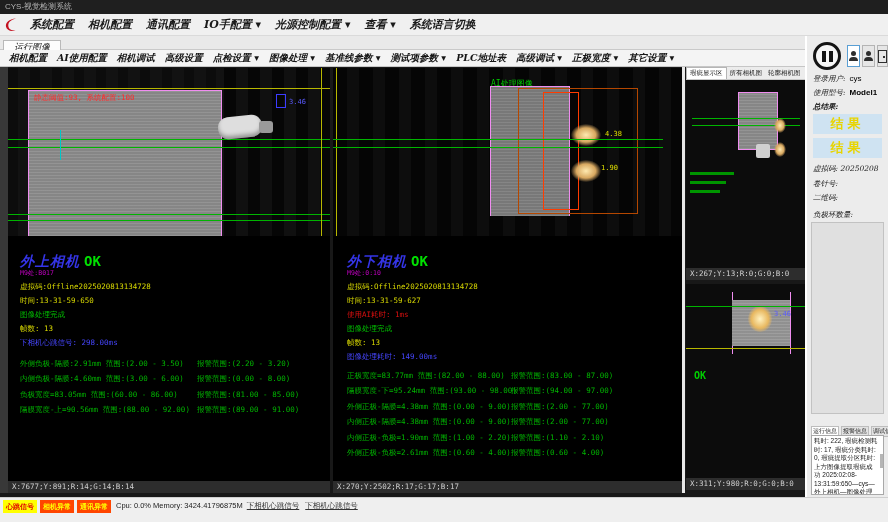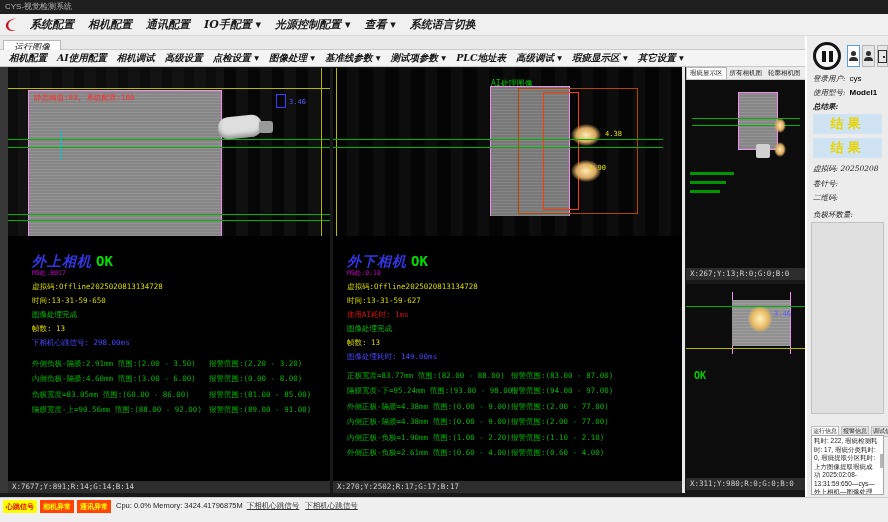--- a/index.html
+++ b/index.html
@@ -122,21 +122,21 @@
   <span class="tool-item">相机配置</span>
   <span class="tool-item">AI使用配置</span>
   <span class="tool-item">相机调试</span>
   <span class="tool-item">高级设置</span>
   <span class="tool-item">点检设置 ▾</span>
   <span class="tool-item">图像处理 ▾</span>
   <span class="tool-item">基准线参数 ▾</span>
   <span class="tool-item">测试项参数 ▾</span>
   <span class="tool-item">PLC地址表</span>
   <span class="tool-item">高级调试 ▾</span>
-  <span class="tool-item">瑕疵显示区 ▾</span>
+  <span class="tool-item">正极宽度 ▾</span>
   <span class="tool-item">其它设置 ▾</span>
 </div>
 
 <div class="abs main-bg"></div>
 <div class="abs left-gutter"></div>
 
 <div class="abs" style="left:8px;top:68px;width:322px;height:425px">
   <div class="img-area abs" style="left:0;top:0;width:322px;height:168px">
     <div class="abs" style="left:216px;top:0;width:106px;height:168px;background:repeating-linear-gradient(90deg,#060606 0 12px,#101010 12px 24px)"></div>
     <div class="hline yl" style="left:0;top:20px;width:322px"></div>
@@ -147,21 +147,21 @@
     <div class="hline g" style="left:0;top:152px;width:322px"></div>
     <div class="vline cy" style="left:52px;top:62px;height:30px"></div>
     <div class="abs" style="left:210px;top:48px;width:44px;height:22px;background:#dedede;border-radius:10px;transform:rotate(-6deg);box-shadow:inset 0 -3px 4px rgba(0,0,0,.35)"></div>
     <div class="abs" style="left:251px;top:53px;width:14px;height:12px;background:#9a9a9a;border-radius:3px"></div>
     <div class="abs" style="left:268px;top:26px;width:10px;height:14px;border:1px solid #3c3cff"></div>
     <span class="ov-blue" style="left:281px;top:30px">3.46</span>
     <span class="ov-red" style="left:26px;top:25px">静态阈值:93, 系统配置:100</span>
     <div class="vline yl" style="left:313px;top:0;height:168px"></div>
   </div>
 
-  <div class="data-area abs" style="left:0;top:168px;width:322px;height:245px;padding:16px 0 0 24px">
+  <div class="data-area abs" style="left:0;top:168px;width:322px;height:245px;padding:16px 0 0 12px">
     <div>
       <span class="cam-title">外上相机</span><span class="cam-ok">OK</span>
     </div>
     <div class="cam-sub">M9处:B017</div>
     <div class="iline i-y">虚拟码:Offline2025020813134728</div>
     <div class="iline i-y">时间:13-31-59-650</div>
     <div class="iline i-g">图像处理完成</div>
     <div class="iline i-y">帧数: 13</div>
     <div class="iline i-b">下相机心跳信号: 298.00ms</div>
     <div style="height:4px"></div>
@@ -190,21 +190,21 @@
     <div class="vline yl" style="left:3px;top:0;height:168px"></div>
     <span class="ov-green" style="left:158px;top:10px">AI处理图像</span>
     <div class="strip" style="left:157px;top:18px;width:80px;height:130px;background-color:#7e7e7e;border-left:1px solid #f08df0;border-top:1px solid #f08df0;border-right:1px solid #f08df0"></div>
     <div class="abs" style="left:185px;top:20px;width:120px;height:126px;border:1px solid #b44700"></div>
     <div class="abs" style="left:210px;top:24px;width:36px;height:118px;border:1px solid #ff3c00"></div>
     <div class="blob" style="left:238px;top:56px;width:30px;height:22px"></div>
     <div class="blob" style="left:238px;top:92px;width:30px;height:22px"></div>
     <div class="hline g" style="left:0;top:71px;width:330px"></div>
     <div class="hline g" style="left:0;top:79px;width:330px"></div>
     <span class="ov-yellow" style="left:272px;top:62px">4.38</span>
-    <span class="ov-yellow" style="left:256px;top:96px">1.90</span>
+    <span class="ov-yellow" style="left:268px;top:96px">1.90</span>
   </div>
 
   <div class="data-area abs" style="left:0;top:168px;width:349px;height:245px;padding:16px 0 0 14px">
     <div>
       <span class="cam-title">外下相机</span><span class="cam-ok">OK</span>
     </div>
     <div class="cam-sub">M9处:0:10</div>
     <div class="iline i-y">虚拟码:Offline2025020813134728</div>
     <div class="iline i-y">时间:13-31-59-627</div>
     <div class="iline i-r">使用AI耗时: 1ms</div>

